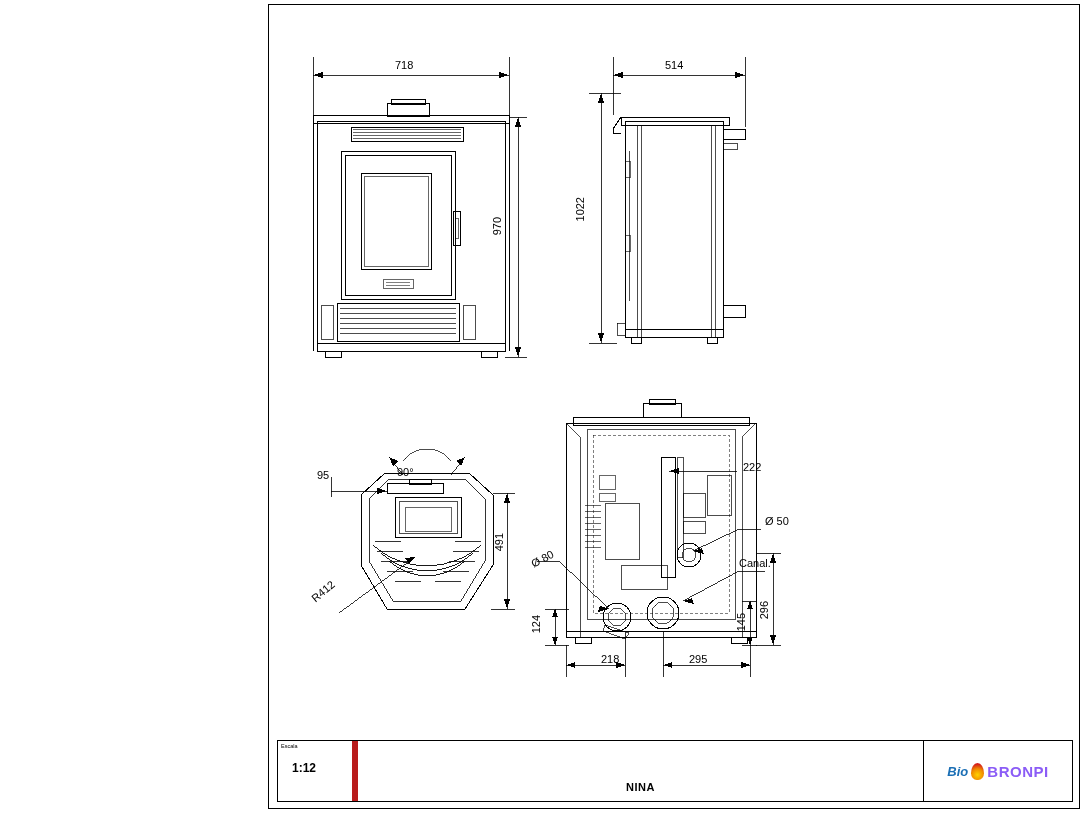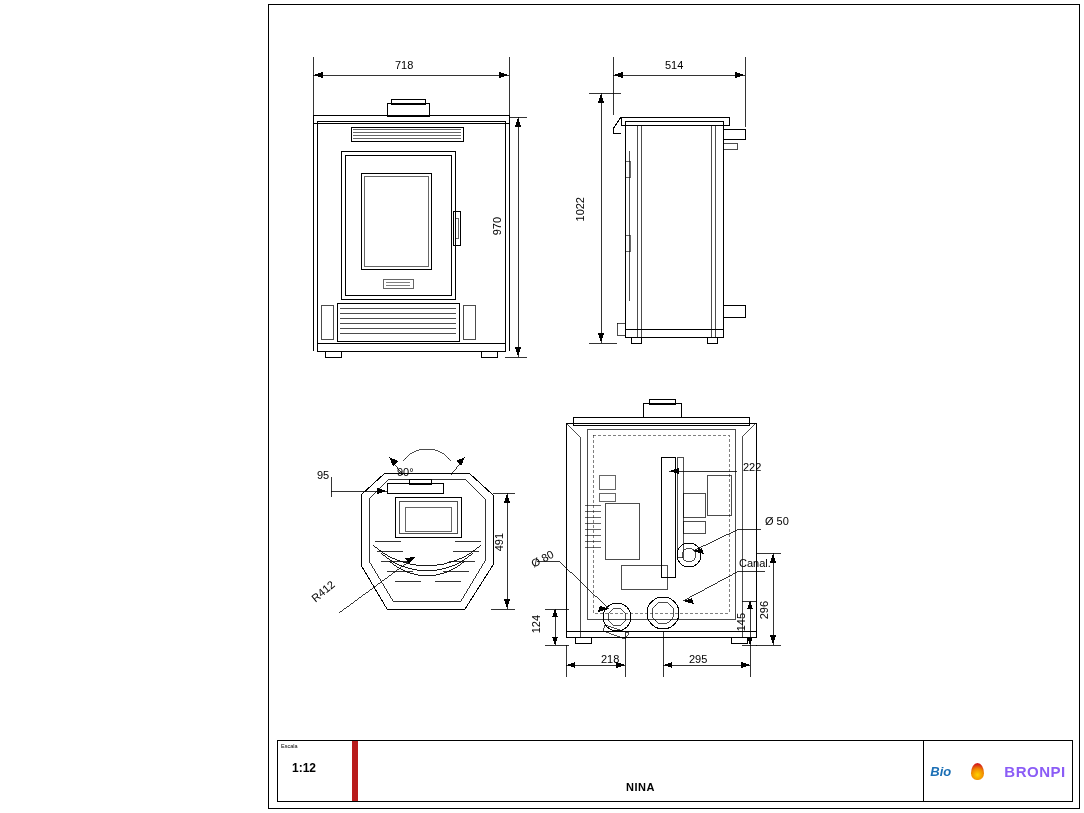--- a/index.html
+++ b/index.html
@@ -8,21 +8,21 @@
   .drawing{position:absolute;left:0;top:0;width:812px;height:805px;}
   .lbl{position:absolute;font-size:11px;color:#000;white-space:nowrap;}
   
   #titleblock{position:absolute;left:8px;top:735px;width:796px;height:62px;border:1px solid #000;box-sizing:border-box;display:flex;}
   #tb-scale{width:80px;border-right:6px solid #b91c1c;position:relative;box-sizing:border-box;}
   #tb-scale .cap{position:absolute;left:3px;top:2px;font-size:5.5px;}
   #tb-scale .val{position:absolute;left:14px;top:20px;font-size:12px;font-weight:bold;}
   #tb-name{flex:1;border-right:1px solid #000;display:flex;align-items:center;justify-content:center;box-sizing:border-box;}
   #tb-name span{font-size:11px;font-weight:bold;letter-spacing:.5px;margin-top:32px;}
   #tb-logo{width:148px;display:flex;align-items:center;justify-content:center;box-sizing:border-box;position:relative;}
-  .logo-wrap{display:flex;align-items:center;gap:20px;}
+  .logo-wrap{display:flex;align-items:center;gap:3px;}
   .logo-bio{font-size:13px;font-style:italic;font-weight:bold;color:#1b6fb5;}
   .logo-flame{width:13px;height:17px;background:radial-gradient(circle at 50% 70%, #ffd200 0%, #f08a00 45%, #d41b1b 80%);border-radius:50% 50% 45% 45%/60% 60% 40% 40%;}
   .logo-bronpi{font-size:15px;font-weight:bold;color:#8b5cf6;letter-spacing:.5px;}
 </style>
 </head>
 <body>
 
 <div id="sheet">
 
   <svg class="drawing" viewBox="0 0 812 805">

